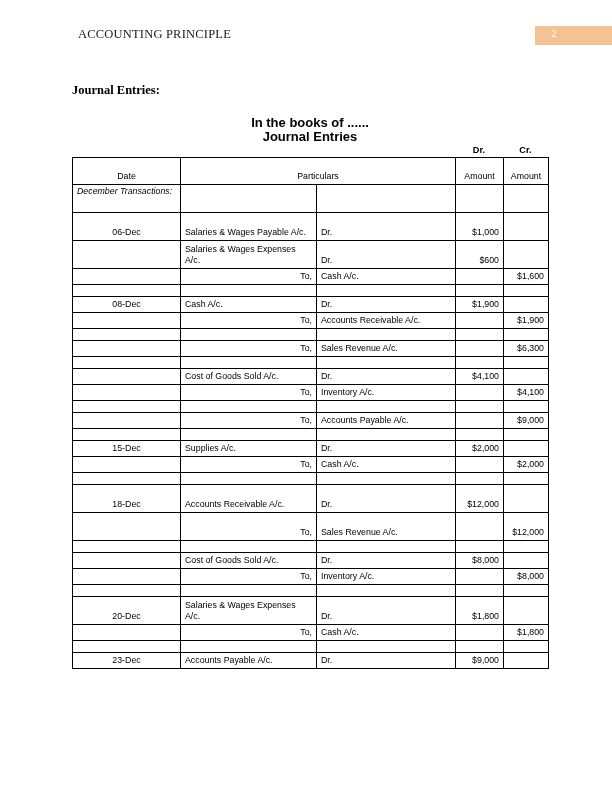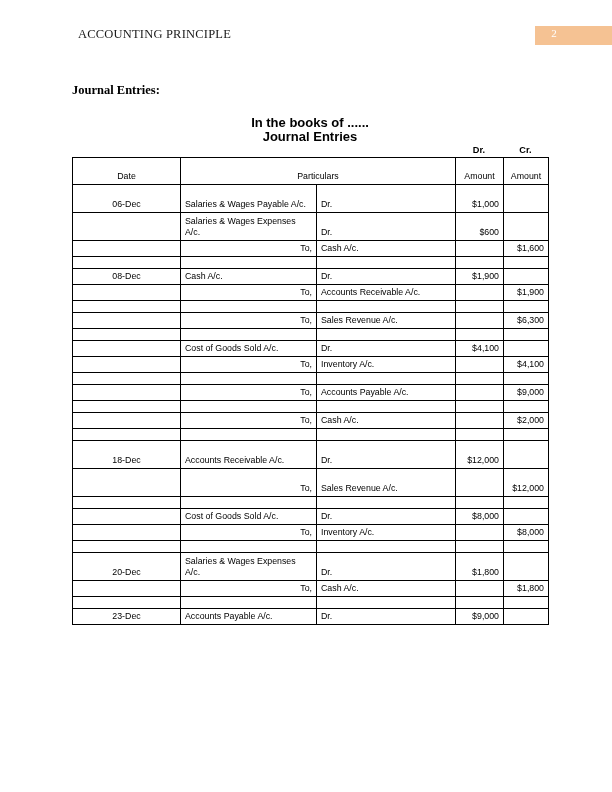--- a/index.html
+++ b/index.html
@@ -163,20 +163,27 @@
     </colgroup>
     <thead>
       <tr>
         <th>Date</th>
         <th class="hdr-particulars" colspan="2">Particulars</th>
         <th>Amount</th>
         <th>Amount</th>
       </tr>
     </thead>
     <tbody id="journal-body">
+        <tr class="month">
+          <td class="month-cell">December Transactions:</td>
+          <td class="acct-cell"></td>
+          <td class="drcr-cell"></td>
+          <td class="amt-cell"></td>
+          <td class="amt-cell"></td>
+        </tr>
         <tr class="tall">
           <td class="date-cell">06-Dec</td>
           <td class="acct-cell">Salaries &amp; Wages Payable A/c.</td>
           <td class="drcr-cell">Dr.</td>
           <td class="amt-cell">$1,000</td>
           <td class="amt-cell"></td>
         </tr>
         <tr class="tall">
           <td class="date-cell"></td>
           <td class="acct-cell">Salaries &amp; Wages Expenses A/c.</td>
@@ -259,20 +266,27 @@
           <td class="acct-cell to">To,</td>
           <td class="drcr-cell">Accounts Payable A/c.</td>
           <td class="amt-cell"></td>
           <td class="amt-cell">$9,000</td>
         </tr>
         <tr class="spacer">
           <td class="date-cell"></td>
           <td class="acct-cell"></td>
           <td class="drcr-cell"></td>
           <td class="amt-cell"></td>
+          <td class="amt-cell"></td>
+        </tr>
+        <tr class="single">
+          <td class="date-cell">15-Dec</td>
+          <td class="acct-cell">Supplies A/c.</td>
+          <td class="drcr-cell">Dr.</td>
+          <td class="amt-cell">$2,000</td>
           <td class="amt-cell"></td>
         </tr>
         <tr class="single">
           <td class="date-cell"></td>
           <td class="acct-cell to">To,</td>
           <td class="drcr-cell">Cash A/c.</td>
           <td class="amt-cell"></td>
           <td class="amt-cell">$2,000</td>
         </tr>
         <tr class="spacer">

